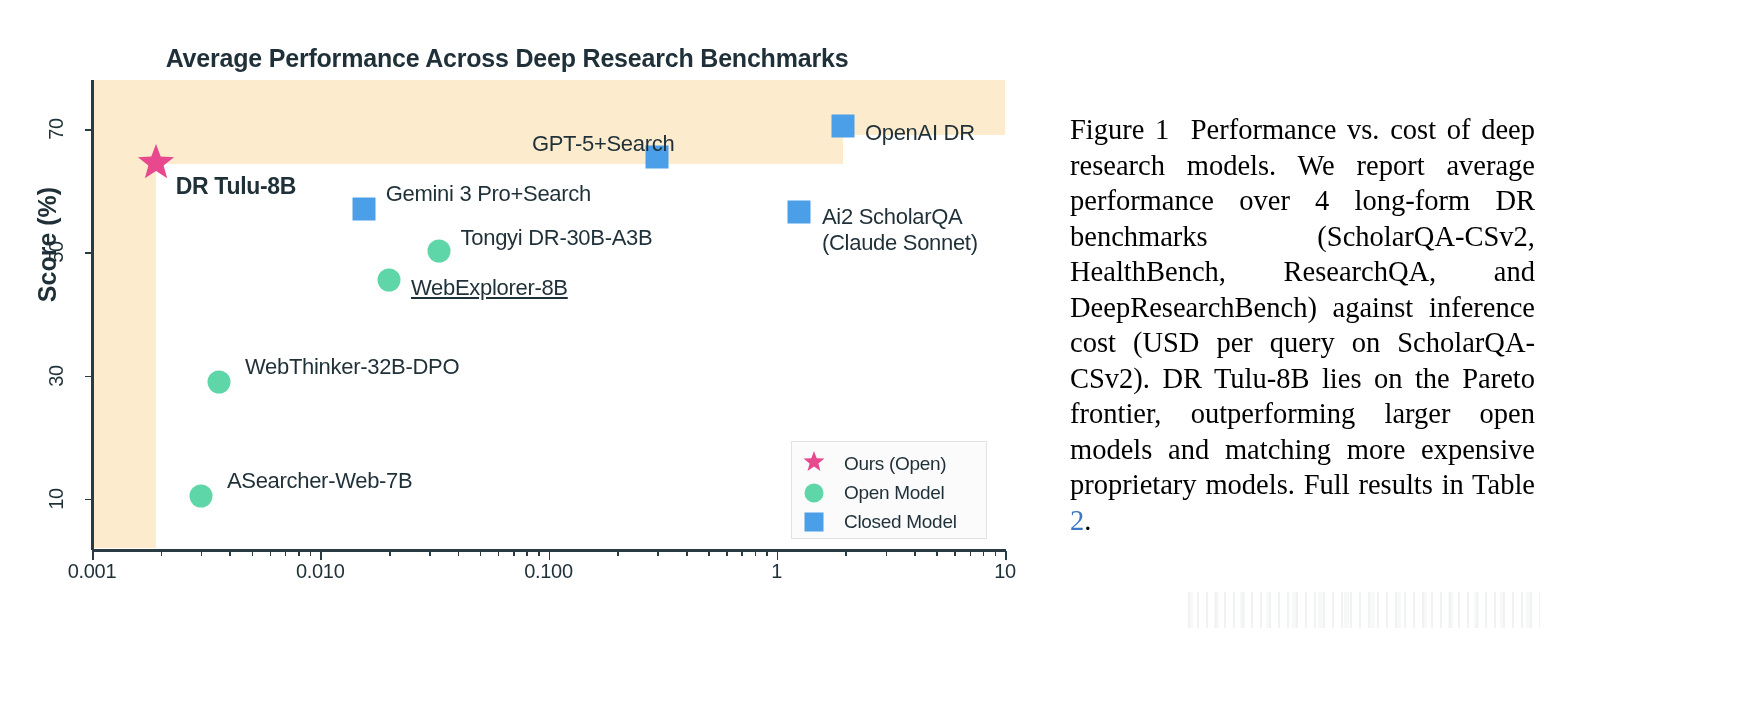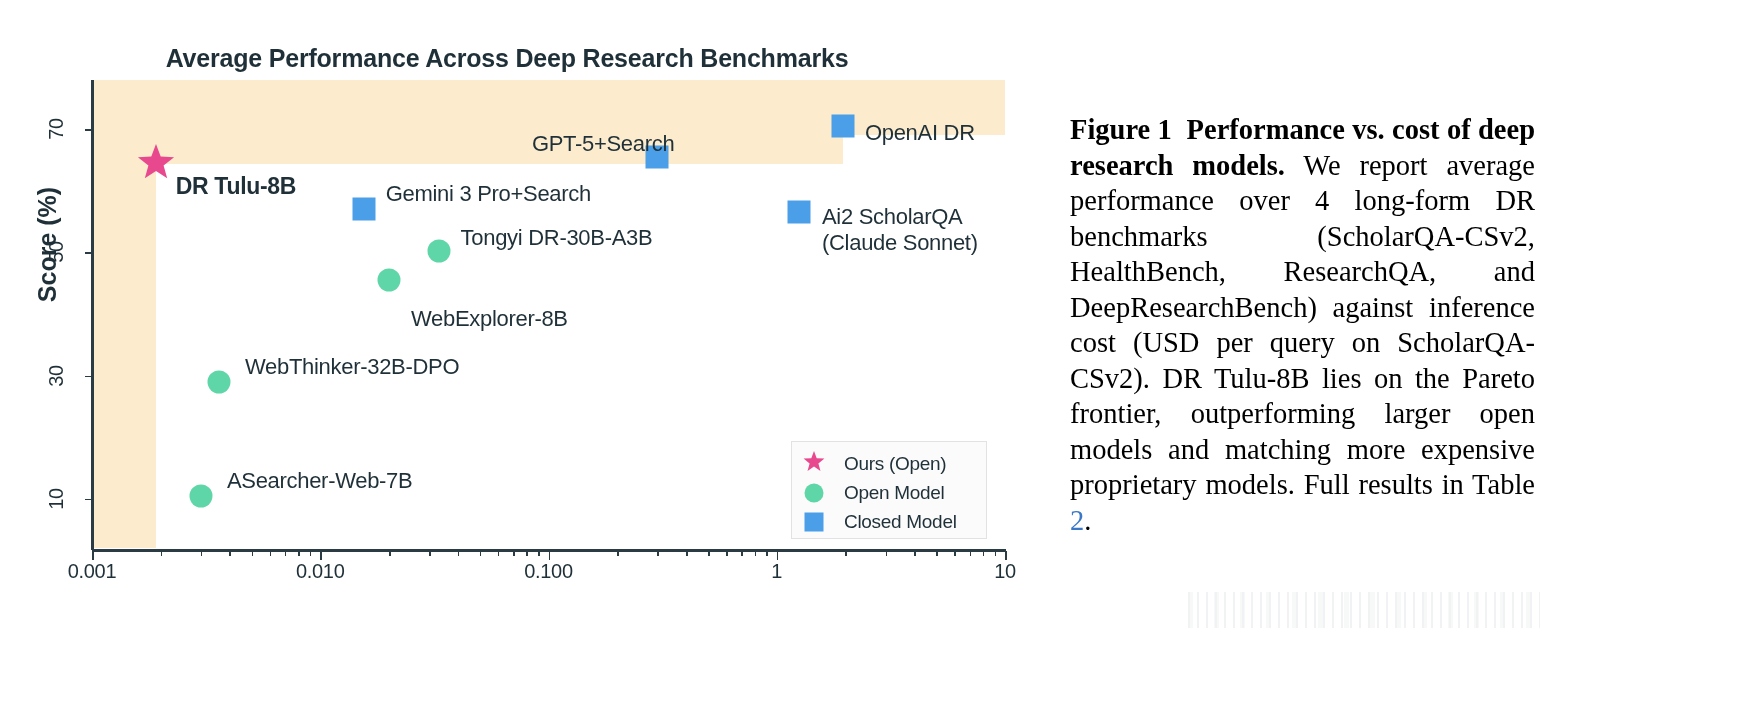--- a/index.html
+++ b/index.html
@@ -72,21 +72,21 @@
   .leg-mark{position:absolute;left:22px;top:50%;transform:translate(-50%,-50%);}
   .leg-text{position:absolute;left:52px;top:50%;transform:translateY(-50%);
     font-size:19px;color:#1f3038;white-space:nowrap;letter-spacing:-0.3px;}
 
   
   #caption{
     position:absolute;left:1070px;top:112px;width:465px;
     font-family:"Liberation Serif",serif;font-size:28.5px;line-height:35.5px;
     color:#000;text-align:justify;text-justify:inter-word;
   }
-  #caption b{font-weight:bold;margin-top:15px;}
+  #caption b{font-weight:normal;margin-top:15px;}
   #caption .lnk{color:#3c78c8;}
 
   
   #artifact{
     position:absolute;left:1188px;top:592px;width:352px;height:36px;
     opacity:0.13;
     background:
       repeating-linear-gradient(90deg,#9aa0a6 0 2px,transparent 2px 9px),
       repeating-linear-gradient(90deg,#c8ccd0 0 5px,transparent 5px 26px);
   }
@@ -166,21 +166,21 @@
     <div class="yaxis-title">Score (%)</div>
 
     <div id="points-layer">
         <div class="pt pt-star" style="left: 155.626px; top: 163.132px;"><svg width="38" height="38" viewBox="0 0 38 38">
             <polygon points="19,0 23.690526313293937,12.54404438488792 37.07007380960792,13.128677106875998 26.589431000035326,21.46595561511208 30.16791979355699,34.371322893124 19,26.979999999999997 7.832080206443012,34.371322893124 11.410568999964674,21.46595561511208 0.9299261903920808,13.128677106876003 14.309473686706065,12.54404438488792" fill="#E8488E"></polygon>
           </svg></div>
         <div class="pt-label bold" style="left: 175.626px; top: 137.132px; margin-top: 36px;">DR Tulu-8B</div>
         <div class="pt pt-circle" style="left: 438.601px; top: 251.189px; background: rgb(95, 214, 168);"></div>
         <div class="pt-label" style="left: 460.601px; top: 225.189px;">Tongyi DR-30B-A3B</div>
         <div class="pt pt-circle" style="left: 388.96px; top: 280.132px; background: rgb(95, 214, 168);"></div>
-        <div class="pt-label" style="left: 410.96px; top: 306px;">WebExplorer-8B</div>
+        <div class="pt-label" style="left: 410.96px; top: 275px; text-decoration: underline;">WebExplorer-8B</div>
         <div class="pt pt-circle" style="left: 218.976px; top: 381.737px; background: rgb(95, 214, 168);"></div>
         <div class="pt-label" style="left: 244.976px; top: 353.737px; text-align: center;">WebThinker-32B-DPO</div>
         <div class="pt pt-circle" style="left: 200.903px; top: 495.658px; background: rgb(95, 214, 168);"></div>
         <div class="pt-label" style="left: 226.903px; top: 467.658px;">ASearcher-Web-7B</div>
         <div class="pt pt-square" style="left: 842.95px; top: 126.184px; background: rgb(74, 159, 232);"></div>
         <div class="pt-label" style="left: 864.95px; top: 120.184px;">OpenAI DR</div>
         <div class="pt pt-square" style="left: 657.403px; top: 156.974px; background: rgb(74, 159, 232);"></div>
         <div class="pt-label" style="left: auto; top: 130.974px; right: 365.597px;">GPT-5+Search</div>
         <div class="pt pt-square" style="left: 798.87px; top: 212.395px; background: rgb(74, 159, 232);"></div>
         <div class="pt-label" style="left: 822px; top: 204.395px;">

